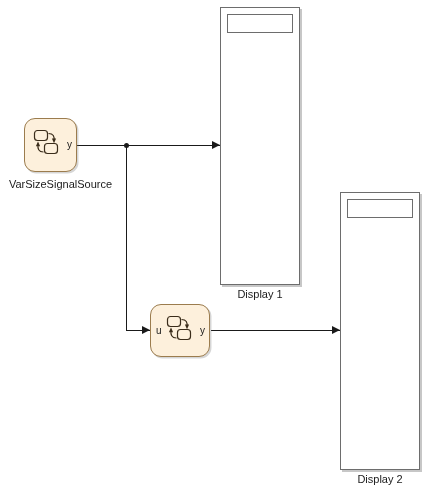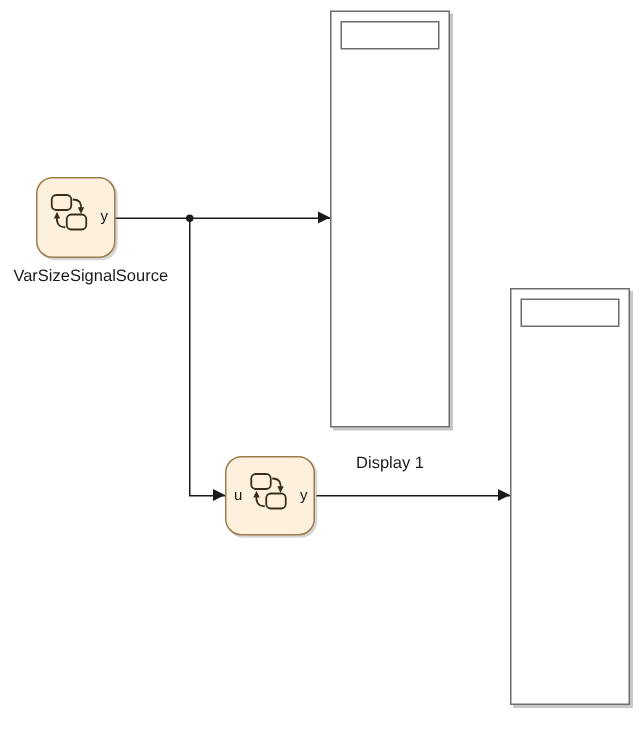--- a/index.html
+++ b/index.html
@@ -107,25 +107,26 @@
   }
 </style>
 </head>
 <body>
 
 <div id="canvas">
 
   <div class="display-block" style="left:220px; top:7px; width:80px; height:278px;">
     <div class="display-value-box"></div>
   </div>
-  <div class="block-caption" style="left:220px; top:303px; width:80px;">Display 1</div>
+  <div class="block-caption" style="left:220px; top:288px; width:80px;">Display 1</div>
 
   <div class="display-block" style="left:340px; top:192px; width:80px; height:278px;">
     <div class="display-value-box"></div>
   </div>
+  <div class="block-caption" style="left:340px; top:473px; width:80px;">Display 2</div>
 
   <div class="wire-h" style="left:77px; top:145px; width:143px;"></div>
 
   <div class="wire-v" style="left:126px; top:145px; height:185px;"></div>
 
   <div class="wire-h" style="left:126px; top:330px; width:24px;"></div>
 
   <div class="wire-h" style="left:211px; top:330px; width:129px;"></div>
 
   <div class="junction-dot" style="left:124px; top:143px;"></div>

